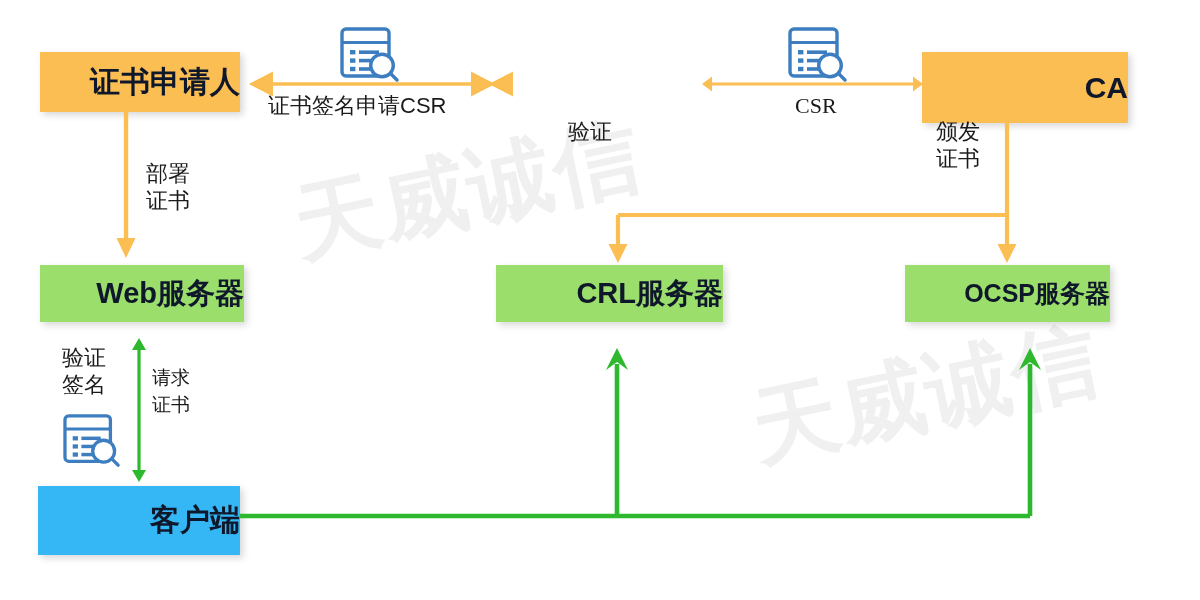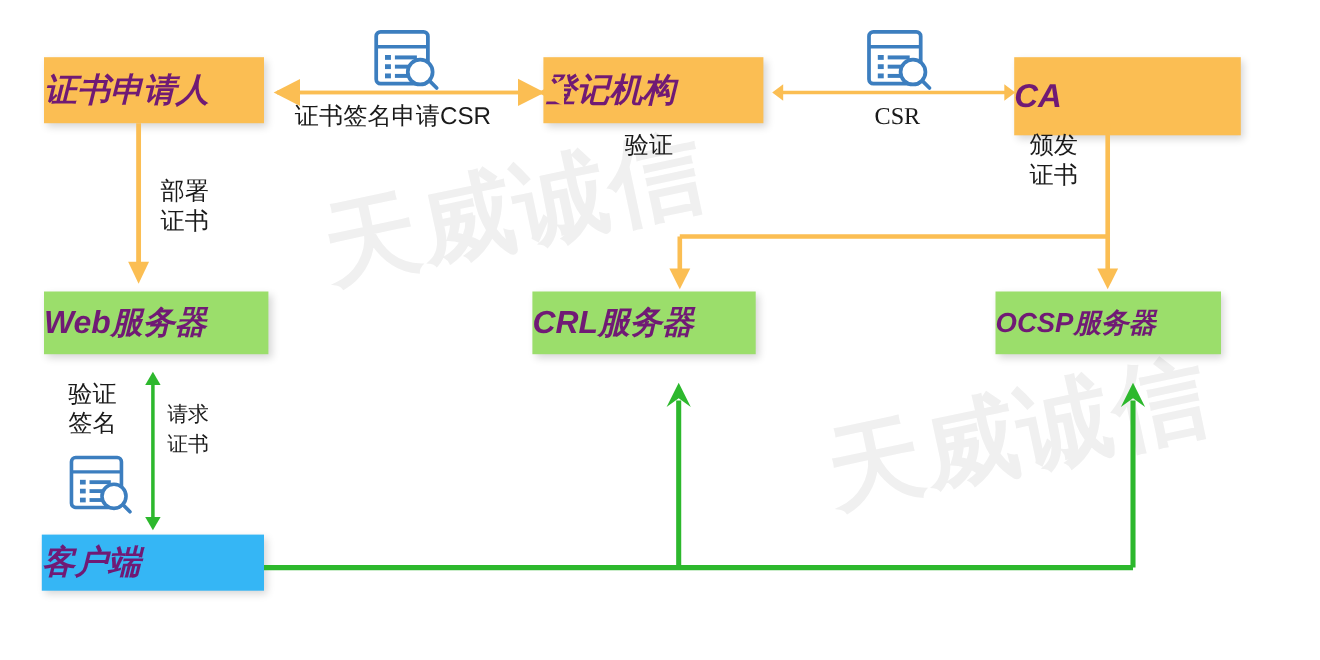--- a/index.html
+++ b/index.html
@@ -22,27 +22,26 @@
     transform:rotate(-12deg);
     user-select:none;
     font-family:"DejaVu Sans","Liberation Sans",sans-serif;
   }
   #wm1{left:292px;top:132px;}
   #wm2{left:750px;top:336px;}
 
   
   .node{
     position:absolute;
-    display:flex;align-items:center;justify-content:flex-start;
-    color:#701a75;
+    display:flex;align-items:center;justify-content:flex-end;
+    color:#0f172a;
     font-weight:700;
     box-shadow:3px 3px 7px rgba(0,0,0,.16);
     box-sizing:border-box;
     white-space:nowrap;
-    font-style:italic;
   }
   .node.orange{background:#FBBE53;}
   .node.green{background:#9BDE6B;}
   .node.blue{background:#35B6F5;}
 
   
   .lbl{
     position:absolute;
     color:#1a1a1a;
     font-size:21px;
@@ -158,41 +157,38 @@
       <rect x="20" y="41.2" width="14" height="3.6" fill="#3C7EBF"></rect>
       <circle cx="43" cy="39.5" r="11.3" fill="#ffffff" stroke="#3C7EBF" stroke-width="3.4"></circle>
       <line x1="51.5" y1="47.5" x2="58" y2="54" stroke="#3C7EBF" stroke-width="3.4" stroke-linecap="round"></line>
     </svg>
   </div>
 
   <div class="node orange" style="left:40px;top:52px;width:200px;height:60px;font-size:30px;">
     <span>证书申请人</span>
   </div>
 
-  <div class="node orange" style="left:494px;top:52px;width:200px;height:60px;font-size:30px;">
-    <span>登记机构</span>
-  </div>
 
   <div class="node orange" style="left:922px;top:52px;width:206px;height:71px;font-size:30px;">
     <span>CA</span>
   </div>
 
   <div class="node green" style="left:40px;top:265px;width:204px;height:57px;font-size:29px;">
     <span>Web服务器</span>
   </div>
 
-  <div class="node green" style="left:484px;top:265px;width:203px;height:57px;font-size:29px;">
+  <div class="node green" style="left:496px;top:265px;width:227px;height:57px;font-size:29px;">
     <span>CRL服务器</span>
   </div>
 
   <div class="node green" style="left:905px;top:265px;width:205px;height:57px;font-size:25px;">
     <span>OCSP服务器</span>
   </div>
 
-  <div class="node blue" style="left:38px;top:486px;width:202px;height:51px;font-size:30px;">
+  <div class="node blue" style="left:38px;top:486px;width:202px;height:69px;font-size:30px;">
     <span>客户端</span>
   </div>
 
   <div class="lbl" style="left:268px;top:92px;font-size:22px;">证书签名申请CSR</div>
 
   <div class="lbl" style="left:795px;top:92px;font-size:22px;font-family:Liberation Serif, serif;">CSR</div>
 
   <div class="lbl" style="left:568px;top:118px;font-size:22px;">验证</div>
 
   <div class="lbl center" style="left:936px;top:118px;font-size:22px;">颁发

